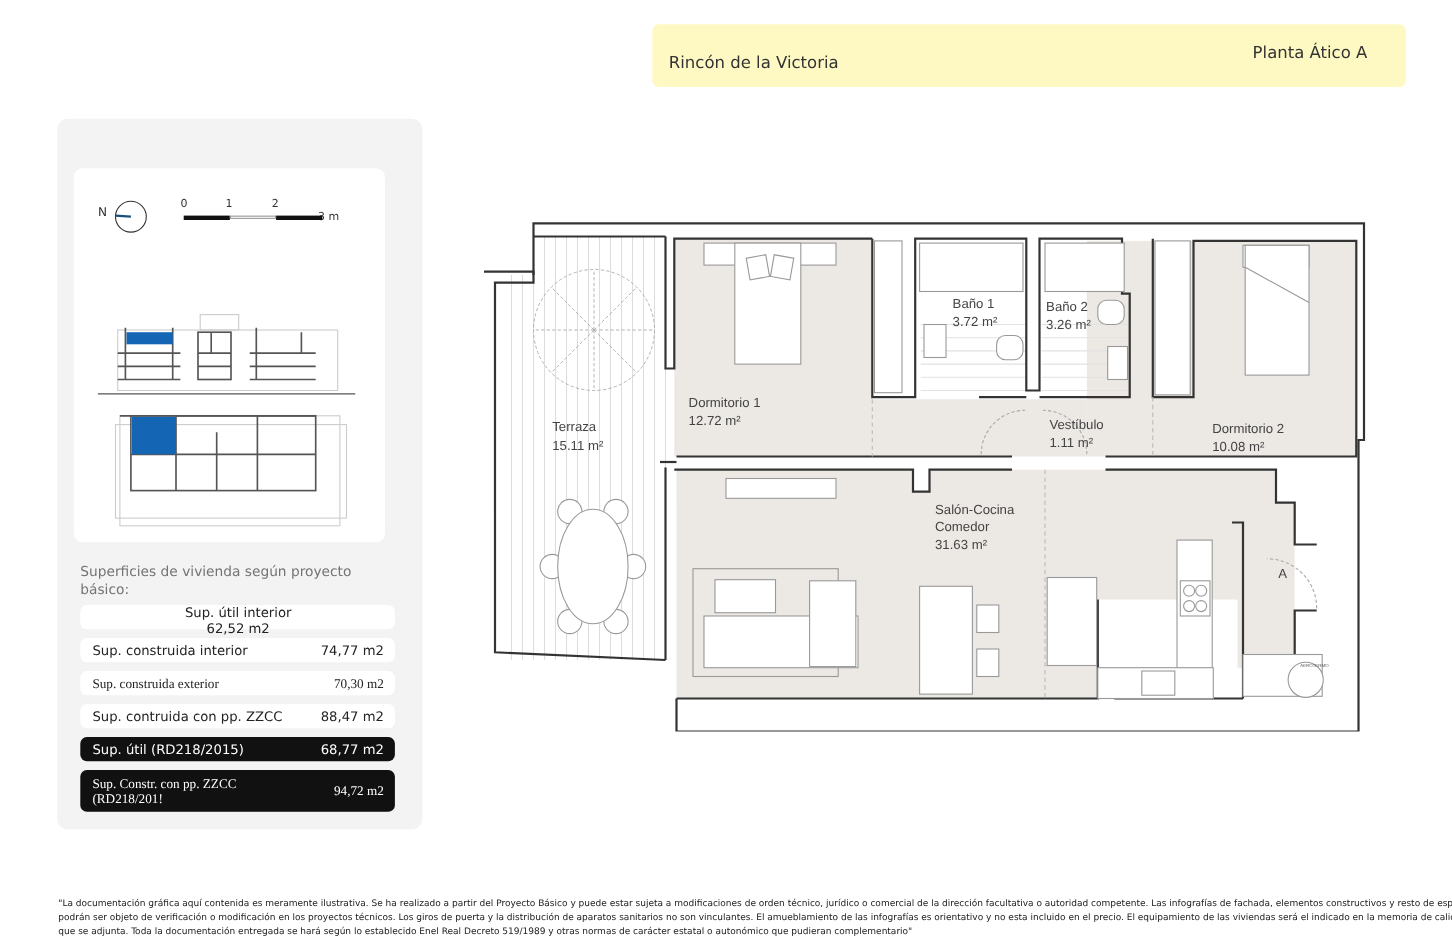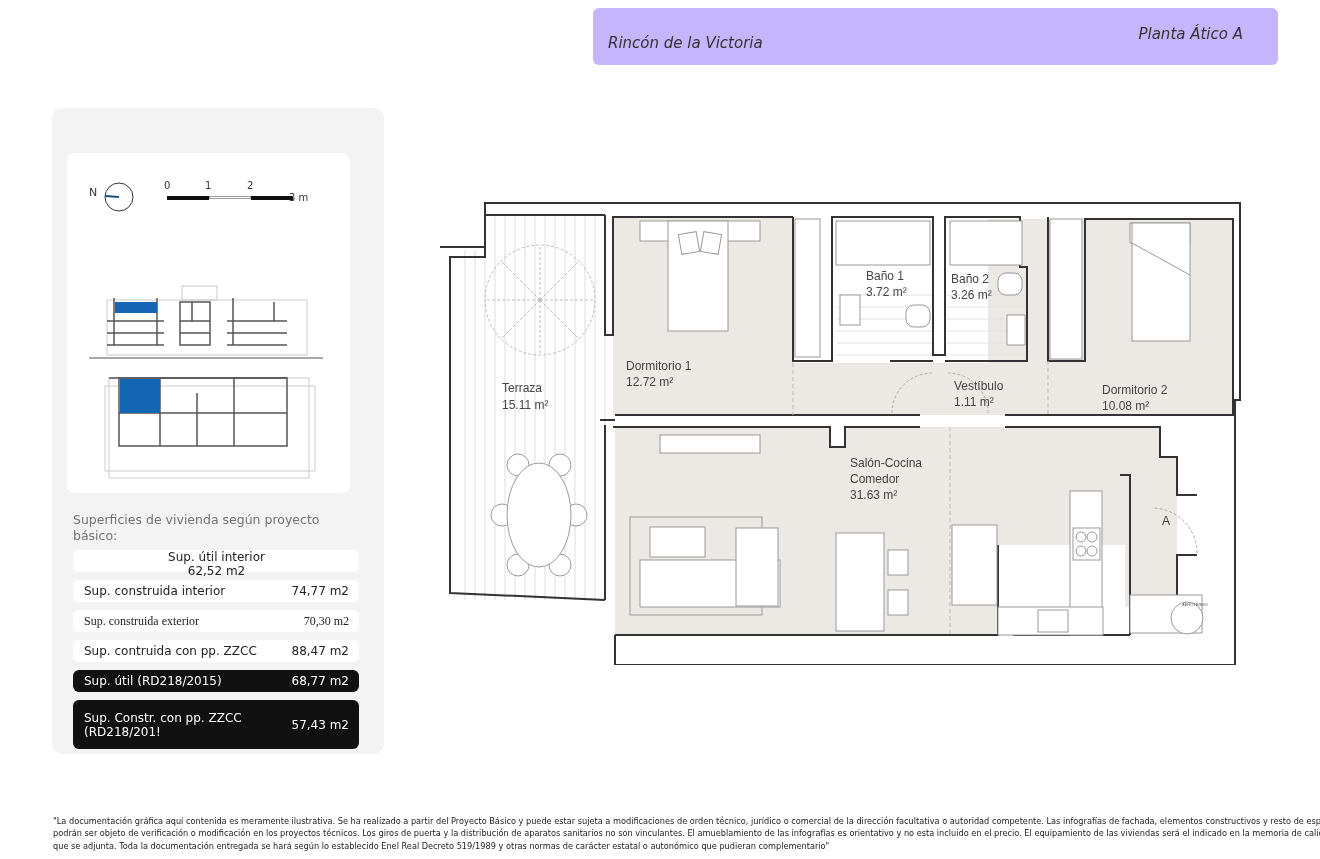--- a/index.html
+++ b/index.html
@@ -1,28 +1,28 @@
 <!DOCTYPE html>
 <html><head>
 <meta charset="utf-8">
 <style>
   html, body { margin:0; padding:0; }
   body { width:1320px; height:859px; background:#ffffff; position:relative; overflow:hidden;
          font-family:"DejaVu Sans", sans-serif; color:#222; }
-  .header { position:absolute; left:593px; top:8px; width:685px; height:57px; background:#c4b5fd; border-radius:6px;font-style:italic; }
+  .header { position:absolute; left:593px; top:22px; width:685px; height:57px; background:#fef9c3; border-radius:6px; }
   .header .loc { position:absolute; left:15px; top:26px; font-size:15px; color:#333; }
   .header .unit { position:absolute; right:35px; top:17px; font-size:15px; color:#333; }
 
   .side { position:absolute; left:52px; top:108px; width:332px; height:646px; background:#f3f3f3; border-radius:10px; }
   .mapcard { position:absolute; left:15px; top:45px; width:283px; height:340px; background:#fff; border-radius:8px; }
   .sect-title { position:absolute; left:21px; top:404px; width:250px; font-size:12.5px; line-height:16px; color:#737373; }
   .row { position:absolute; left:21px; width:286px; height:22px; background:#fff; border-radius:6px;
          font-size:12px; color:#222; display:flex; align-items:center; justify-content:space-between; padding:0 10px 0 11px; box-sizing:border-box; }
   .row.dark { background:#111; color:#fff; }
-  .row.tall { height:49px; align-items:center; }
+  .row.tall { height:38px; align-items:center;font-family:Liberation Serif, serif; }
   .row .lbl { line-height:14px; }
 
   .footer { position:absolute; left:53px; top:815px; width:1265px; font-size:8.2px; line-height:12.4px; color:#222; white-space:nowrap; }
 
   .plan { position:absolute; left:440px; top:195px; }
   .lbl-room { font-family:"Liberation Sans", sans-serif; font-size:12px; fill:#444; }
 </style>
 </head>
 <body>
 
@@ -108,21 +108,21 @@
   <div class="row" style="top:532px;">
     <span class="lbl">Sup. contruida con pp. ZZCC</span>
     <span>88,47 m2</span>
   </div>
   <div class="row dark" style="top:562px;">
     <span class="lbl">Sup. útil (RD218/2015)</span>
     <span>68,77 m2</span>
   </div>
   <div class="row dark tall" style="top:592px;">
     <span class="lbl" style="width:170px;white-space:normal;">Sup. Constr. con pp. ZZCC (RD218/201!</span>
-    <span>57,43 m2</span>
+    <span>94,72 m2</span>
   </div>
 </div>
 
 <svg class="plan" width="810" height="470" viewBox="0 0 810 470">
 
   <g fill="#ece8e4">
     <rect x="173" y="22" width="180" height="198"></rect>
     <rect x="353" y="168" width="195" height="52"></rect>
     <rect x="548" y="24" width="245" height="196"></rect>
     <polygon points="175,232 390,232 390,252 405,252 405,232 548,232 548,232 720,232 720,262 737,262 737,412 685,412 685,350 558,350 558,440 175,440"></polygon>

